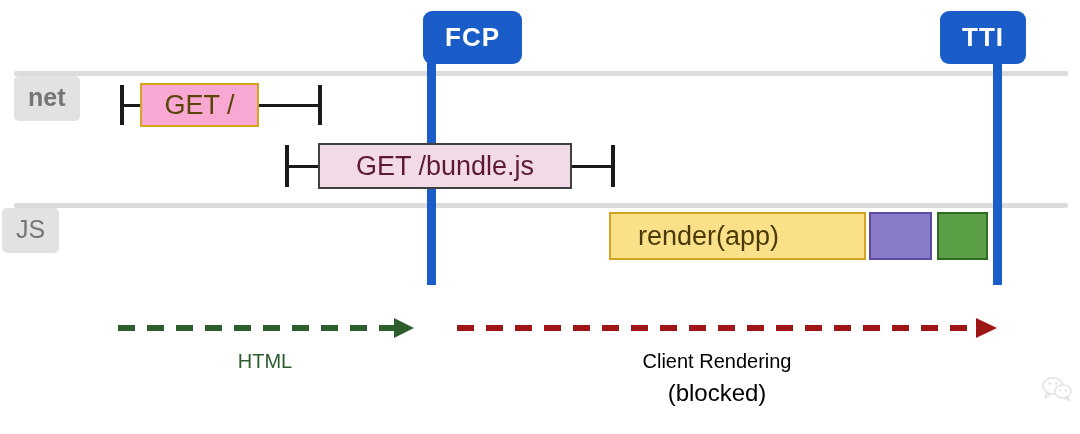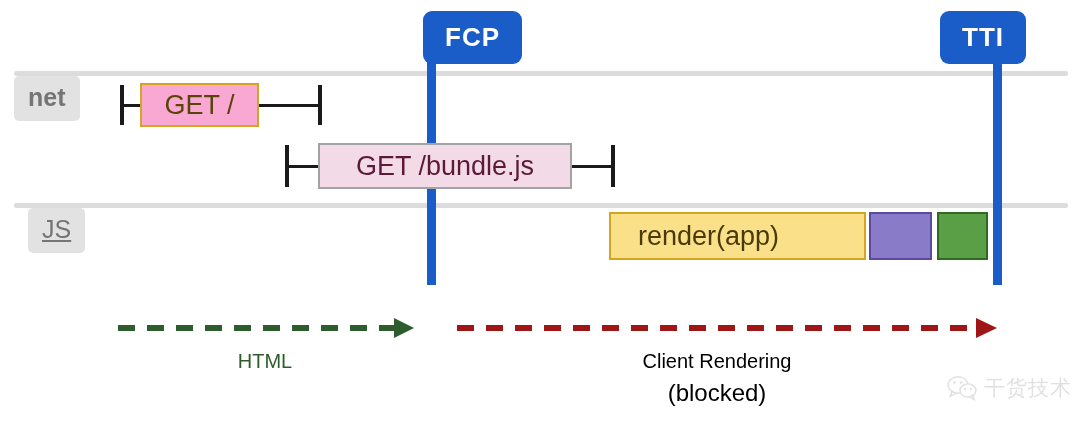--- a/index.html
+++ b/index.html
@@ -35,21 +35,21 @@
     position: absolute;
     background: #e2e2e2;
     color: #757575;
     font-size: 25px;
     line-height: 1;
     padding: 9px 14px 11px 14px;
     border-radius: 5px;
     white-space: nowrap;
   }
   .lane-label.net { left: 14px; top: 76px; font-weight: bold; }
-  .lane-label.js  { left: 28px; top: 208px; text-decoration: underline; }
+  .lane-label.js  { left: 2px; top: 208px; }
 
   
   .marker { position: absolute; top: 0; }
   .marker-badge {
     position: absolute;
     top: 11px;
     background: #1b5dc8;
     color: #ffffff;
     font-size: 26px;
     font-weight: bold;
@@ -181,21 +181,21 @@
     <div class="whisker-cap right"></div>
     <div class="bar-box" style="left:20px; width:119px; height:44px; margin-top:-22px;
                 background:#f9a8d4; border:2px solid #d6a520; color:#5a4408;">GET /</div>
   </div>
 
   <div class="bar-group" style="left:285px; top:145px; width:330px; height:42px;">
     <div class="whisker-line" style="left:2px; right:2px;"></div>
     <div class="whisker-cap left"></div>
     <div class="whisker-cap right"></div>
     <div class="bar-box" style="left:33px; width:254px; height:46px; margin-top:-23px;
-                background:#f2dbe6; border:2px solid #a3a3a3; color:#5c1a38;">GET /bundle.js</div>
+                background:#f2dbe6; border:2px solid #404040; color:#5c1a38;">GET /bundle.js</div>
   </div>
 
   <div class="task-block" style="left:609px; top:212px; width:257px; height:48px;
               background:#fbe08a; border:2px solid #d6a520; color:#4a3a08;">
     <span>render(app)</span>
   </div>
 
   <div class="task-block" style="left:869px; top:212px; width:63px; height:48px;
               background:#8a7bc8; border:2px solid #5b4a9e; padding-left:0;">
     <span></span>
@@ -231,16 +231,15 @@
     <svg width="30" height="26" viewBox="0 0 30 26">
       <ellipse cx="11" cy="10" rx="10" ry="8.2" fill="none" stroke="#9a9a9a" stroke-width="1.4"></ellipse>
       <path d="M5 16 L3.2 21.5 L8.6 18.2 Z" fill="none" stroke="#9a9a9a" stroke-width="1.4"></path>
       <circle cx="7.6" cy="7.6" r="1.25" fill="#9a9a9a"></circle>
       <circle cx="14.2" cy="7.6" r="1.25" fill="#9a9a9a"></circle>
       <ellipse cx="21" cy="15.5" rx="8" ry="6.6" fill="#ffffff" stroke="#9a9a9a" stroke-width="1.4"></ellipse>
       <path d="M25.6 20.3 L27.2 24.4 L22.6 22 Z" fill="#ffffff" stroke="#9a9a9a" stroke-width="1.4"></path>
       <circle cx="18.2" cy="14.2" r="1.1" fill="#9a9a9a"></circle>
       <circle cx="23.8" cy="14.2" r="1.1" fill="#9a9a9a"></circle>
     </svg>
-    <span class="wm-text">干货技术</span>
   </div>
 
 </div>
 
 </body></html>

